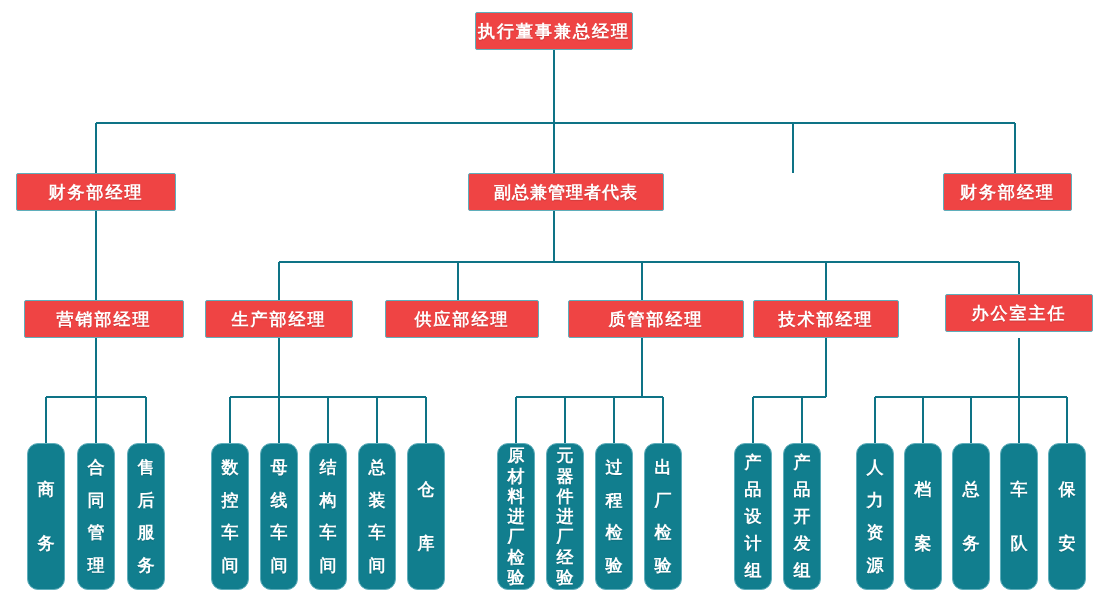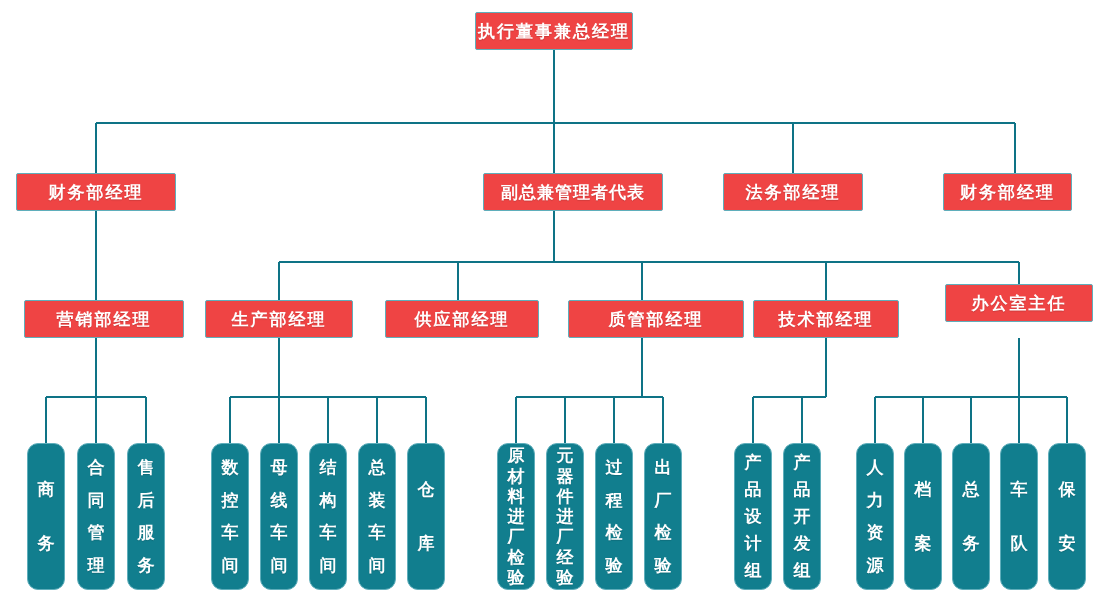--- a/index.html
+++ b/index.html
@@ -55,30 +55,29 @@
       M96 338 V443 M46 397 H146 M46 397 V443 M146 397 V443
       M279 338 V443 M230 397 H426 M230 397 V443 M328 397 V443 M377 397 V443 M426 397 V443
       M642 338 V397 M516 397 H663 M516 397 V443 M565 397 V443 M614 397 V443 M663 397 V443
       M826 338 V397 M753 397 H826 M753 397 V443 M802 397 V443
       M1019 338 V443 M875 397 H1067 M875 397 V443 M923 397 V443 M971 397 V443 M1067 397 V443"></path>
   </svg>
 
   <div class="hbox" style="left:475px;top:12px;width:158px">执行董事兼总经理</div>
 
   <div class="hbox" style="left:16px;top:173px;width:160px">财务部经理</div>
-  <div class="hbox" style="left:483px;top:173px;width:180px;letter-spacing:1px">副总兼管理者代表</div>
-  <div class="hbox" style="left:723px;top:173px;width:140px">法务部经理</div>
+  <div class="hbox" style="left:468px;top:173px;width:196px;letter-spacing:1px">副总兼管理者代表</div>
   <div class="hbox" style="left:943px;top:173px;width:129px">财务部经理</div>
 
   <div class="hbox" style="left:24px;top:300px;width:160px">营销部经理</div>
   <div class="hbox" style="left:205px;top:300px;width:148px">生产部经理</div>
   <div class="hbox" style="left:385px;top:300px;width:154px">供应部经理</div>
   <div class="hbox" style="left:568px;top:300px;width:176px">质管部经理</div>
   <div class="hbox" style="left:753px;top:300px;width:146px">技术部经理</div>
-  <div class="hbox" style="left:945px;top:284px;width:148px">办公室主任</div>
+  <div class="hbox" style="left:945px;top:294px;width:148px">办公室主任</div>
 
   <div class="vbox" style="left:27px">
       <span>商</span>
       <span>务</span>
     </div>
   <div class="vbox" style="left:77px">
       <span>合</span>
       <span>同</span>
       <span>管</span>
       <span>理</span>

